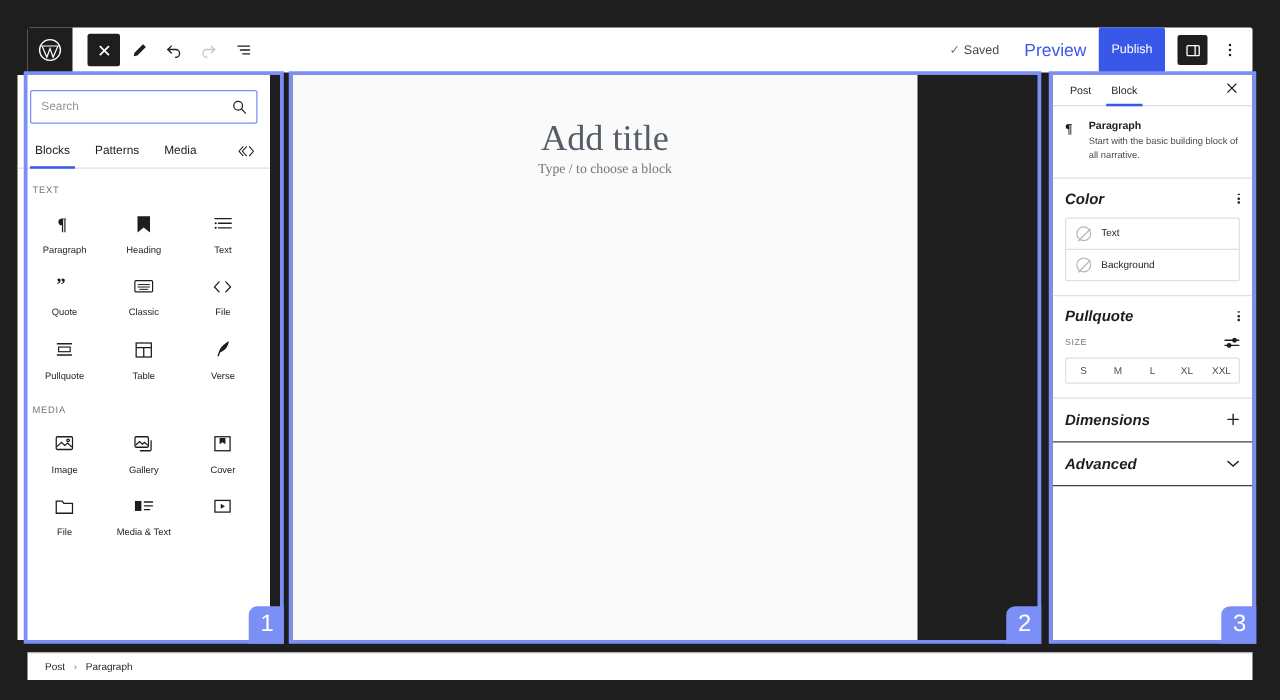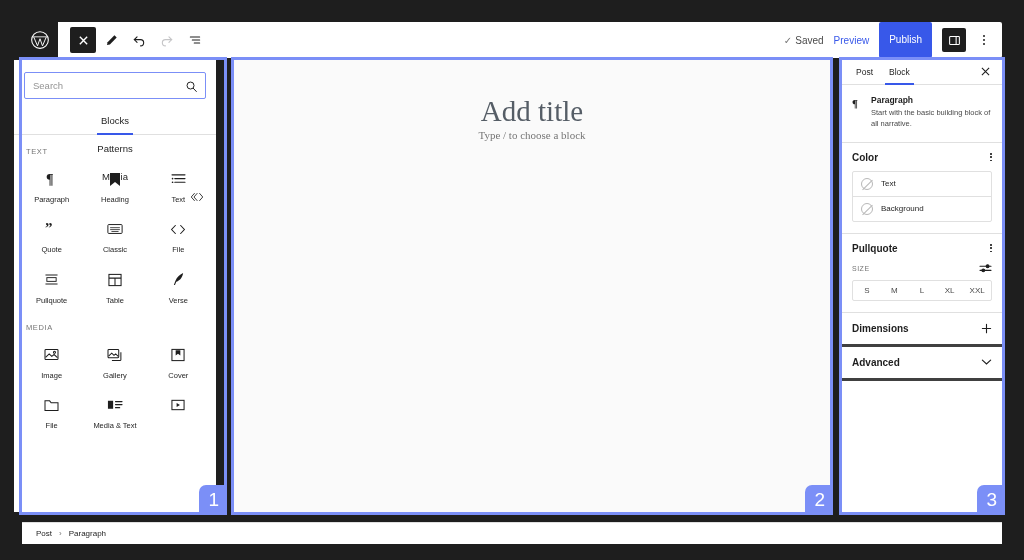--- a/index.html
+++ b/index.html
@@ -36,21 +36,21 @@
   }
   .tb-btn.dark { background: #1e1e1e; color: #fff; border-radius: 2px; }
   .tb-btn.disabled { color: #c5c5c7; }
   .tb-right {
     margin-left: auto; display: flex; align-items: center; gap: 10px; padding-right: 10px;
   }
   .saved {
     font-size: 10px; color: #4a4a4a; display: flex; align-items: center; gap: 3px;
   }
   .saved .chk { font-size: 10px; color: #757575; }
-  .preview-link { font-size: 10px; color: #3858e9; }
+  .preview-link { font-size: 14px; color: #3858e9; margin-left: 10px; }
   .publish-btn {
     background: #3858e9; color: #fff; font-size: 10px;
     padding: 13px 10px; border-radius: 2px; line-height: 1;
   }
   .sidebar-toggle {
     width: 24px; height: 24px; background: #1e1e1e; border-radius: 2px;
     display: flex; align-items: center; justify-content: center;
   }
   .kebab {
     width: 16px; height: 22px; display: flex; flex-direction: column;
@@ -96,21 +96,20 @@
     background: transparent;
   }
   .search-box input::placeholder { color: #949494; }
   .search-ico { position: absolute; right: 7px; top: 6px; color: #1e1e1e; }
 
   .tabs {
     display: flex; align-items: center;
     border-bottom: 1px solid #e0e0e0;
     padding: 0 4px;
     height: 28px;
-    flex-direction: column;
   }
   .tab {
     font-size: 9.5px; color: #1e1e1e;
     padding: 0 10px; height: 28px; line-height: 28px;
     position: relative;
   }
   .tab.active::after {
     content: ""; position: absolute; left: 6px; right: 6px; bottom: 0;
     height: 2px; background: #3858e9;
   }
@@ -127,21 +126,21 @@
   .block-item {
     display: flex; flex-direction: column; align-items: center; justify-content: flex-start;
     padding: 11px 2px 6px 2px; gap: 9px;
   }
   .block-ico { color: #1e1e1e; height: 16px; display: flex; align-items: center; }
   .block-name { font-size: 7.5px; color: #1e1e1e; text-align: center; line-height: 1.1; }
 
   
   .canvas {
     position: absolute; left: 234px; top: 60px;
-    width: 596px; height: 452px;
+    width: 500px; height: 452px;
     background: #fafafa;
   }
   .canvas-inner { padding-top: 34px; text-align: center; }
   .add-title {
     font-family: "Liberation Serif", serif;
     font-size: 29px; color: #555d66; line-height: 1.2;
   }
   .choose-block {
     font-family: "Liberation Serif", serif;
     font-size: 11px; color: #767676; 
@@ -174,21 +173,21 @@
   }
   .block-card-ico { color: #1e1e1e; padding-top: 1px; flex: 0 0 auto; }
   .block-card-title { font-size: 8.5px; color: #1e1e1e; margin-bottom: 3px; font-weight: 600; }
   .block-card-desc { font-size: 7.5px; color: #4a4a4a; line-height: 1.45; }
 
   .sec {
     border-bottom: 1px solid #e0e0e0;
     padding: 9px 10px 11px 10px;
   }
   .sec-head { display: flex; align-items: center; }
-  .sec-title { font-size: 10px; color: #1e1e1e; font-weight: 600; }
+  .sec-title { font-size: 12px; color: #1e1e1e; font-weight: 600; font-style: italic; }
   .sec-action { margin-left: auto; color: #1e1e1e; display: flex; align-items: center; }
   .sec-dots { display: flex; flex-direction: column; gap: 1.5px; align-items: center; }
   .sec-dots i { width: 1.6px; height: 1.6px; background: #1e1e1e; border-radius: 50%; display:block; }
 
   .color-list { margin-top: 8px; border: 1px solid #e0e0e0; border-radius: 2px; }
   .color-row {
     display: flex; align-items: center; gap: 8px;
     padding: 6px 8px; font-size: 8px; color: #1e1e1e;
   }
   .color-row + .color-row { border-top: 1px solid #e0e0e0; }
@@ -208,21 +207,21 @@
     margin-top: 6px; display: flex;
     border: 1px solid #e0e0e0; border-radius: 2px; overflow: hidden;
   }
   .size-btn {
     flex: 1; text-align: center; font-size: 8px; color: #4a4a4a;
     padding: 5px 0;
   }
 
   .sec-row {
     display: flex; align-items: center;
-    border-bottom: 3px solid #404040;
+    border-bottom: 1px solid #404040;
     padding: 10px;
   }
 
   
   .breadcrumb {
     position: absolute; left: 22px; bottom: 16px;
     width: 980px; height: 22px;
     background: #fff; display: flex; align-items: center;
     padding-left: 14px; gap: 7px;
     border-top: 1px solid #e0e0e0;

